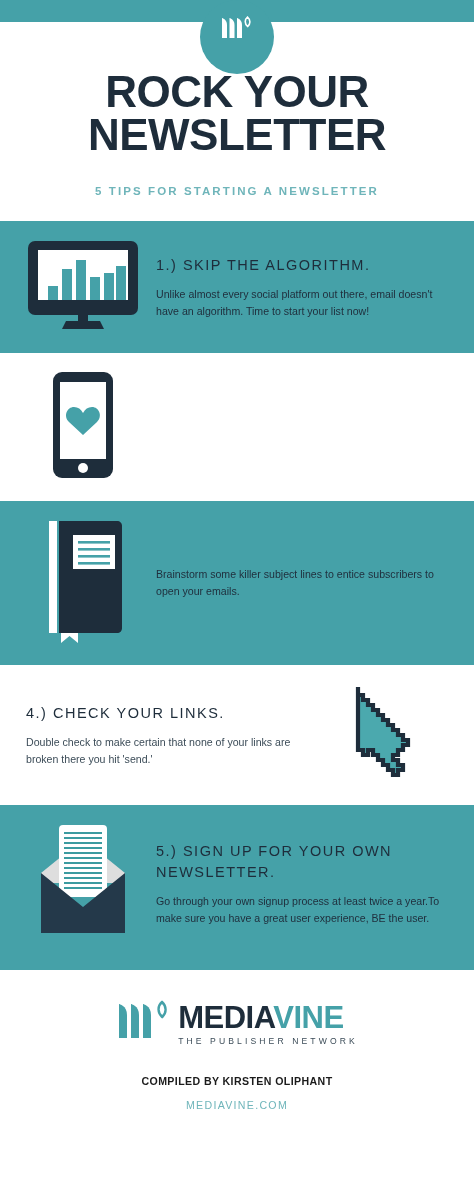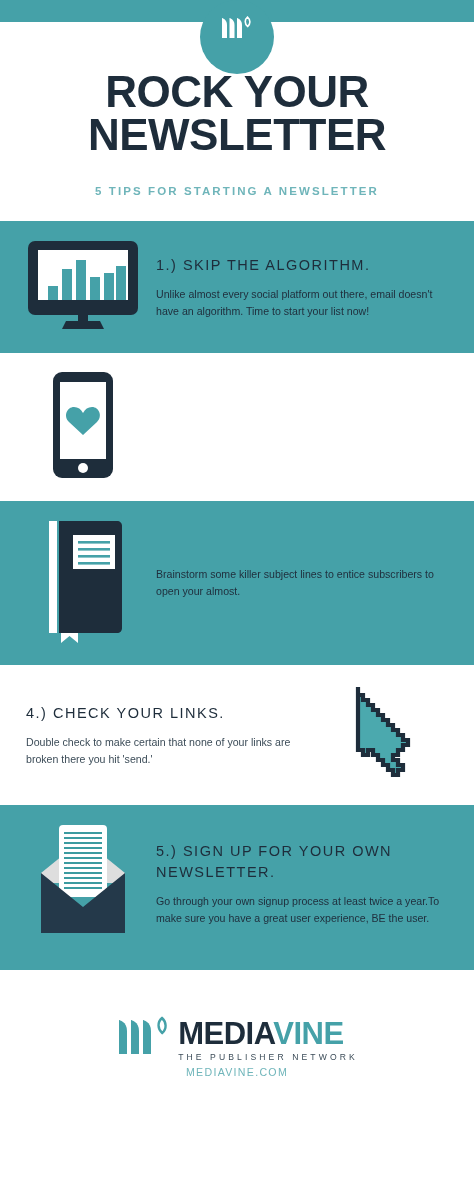--- a/index.html
+++ b/index.html
@@ -99,21 +99,20 @@
   
   .footer {
     background:#ffffff;
     padding:30px 20px 22px;
     text-align:center;
   }
   .brand-row {
     display:flex;
     align-items:center;
     justify-content:center;
-    margin-top:16px;
   }
   .wordmark { display:flex; flex-direction:column; align-items:flex-start; }
   .wordmark .name {
     font-size:31px;
     font-weight:bold;
     letter-spacing:-0.5px;
     line-height:1;
   }
   .wordmark .name .dark { color:#1E2D3B; }
   .wordmark .name .teal { color:#45A1A8; }
@@ -126,21 +125,21 @@
     text-align:center;
   }
   .credit {
     margin-top:27px;
     font-size:10.6px;
     font-weight:bold;
     letter-spacing:0.4px;
     color:#1B1B1B;
   }
   .site {
-    margin-top:2px;
+    margin-top:12px;
     font-size:10.6px;
     letter-spacing:1.3px;
     color:#6FB5BA;
   }
 </style>
 </head>
 <body>
 
 <div class="header-bar">
   <div class="logo-circle">
@@ -208,21 +207,21 @@
         <rect x="40" y="18" width="42" height="34" fill="#ffffff"></rect>
         <rect x="45" y="24" width="32" height="2.6" fill="#45A1A8"></rect>
         <rect x="45" y="31" width="32" height="2.6" fill="#45A1A8"></rect>
         <rect x="45" y="38" width="32" height="2.6" fill="#45A1A8"></rect>
         <rect x="45" y="45" width="32" height="2.6" fill="#45A1A8"></rect>
         <path d="M28 116 L45 116 L45 126 L36.5 119 L28 126 Z" fill="#ffffff"></path>
       </svg>
     </span>
   </div>
   <div class="text-wrap">
-    <p>Brainstorm some killer subject lines to entice subscribers to open your almost.</p>
+    <p>Brainstorm some killer subject lines to entice subscribers to open your emails.</p>
   </div>
 </div>
 
 <div class="tip white icon-right">
   <div class="icon-wrap">
     <span>
       <svg width="86" height="104" viewBox="0 0 86 104">
         <g transform="translate(4,4)">
           <path d="M6 2 L6 10 L11 10 L11 15 L16 15 L16 20 L21 20 L21 25 L26 25 L26 30 L31 30 L31 35 L36 35 L36 40 L41 40 L41 45 L46 45 L46 50 L51 50 L51 55 L56 55 L56 60 L51 60 L51 65 L46 65 L46 70 L41 70 L41 75 L46 75 L46 80 L51 80 L51 85 L46 85 L46 90 L41 90 L41 85 L36 85 L36 80 L31 80 L31 75 L26 75 L26 70 L21 70 L21 65 L16 65 L16 70 L11 70 L11 65 L6 65 Z" fill="#4BA9AE" stroke="#1E2D3B" stroke-width="4.2" stroke-linejoin="miter"></path>
         </g>
@@ -275,14 +274,15 @@
         <path d="M15 4 C15 4 23 5.5 23 15 L23 38 L15 38 Z" fill="#45A1A8"></path>
         <path d="M27 4 C27 4 35 5.5 35 15 L35 38 L27 38 Z" fill="#45A1A8"></path>
         <path d="M46 2 C50.5 6 51 13 46.2 17 C41.5 13 41.2 6 46 2 Z" fill="none" stroke="#45A1A8" stroke-width="2.4"></path>
       </svg>
     </span>
     <span class="wordmark">
       <span class="name"><span class="dark">MEDIA</span><span class="teal">VINE</span></span>
       <span class="tag">THE PUBLISHER NETWORK</span>
     </span>
   </div>
+  <div class="credit">COMPILED BY KIRSTEN OLIPHANT</div>
   <div class="site">MEDIAVINE.COM</div>
 </div>
 
 </body></html>

